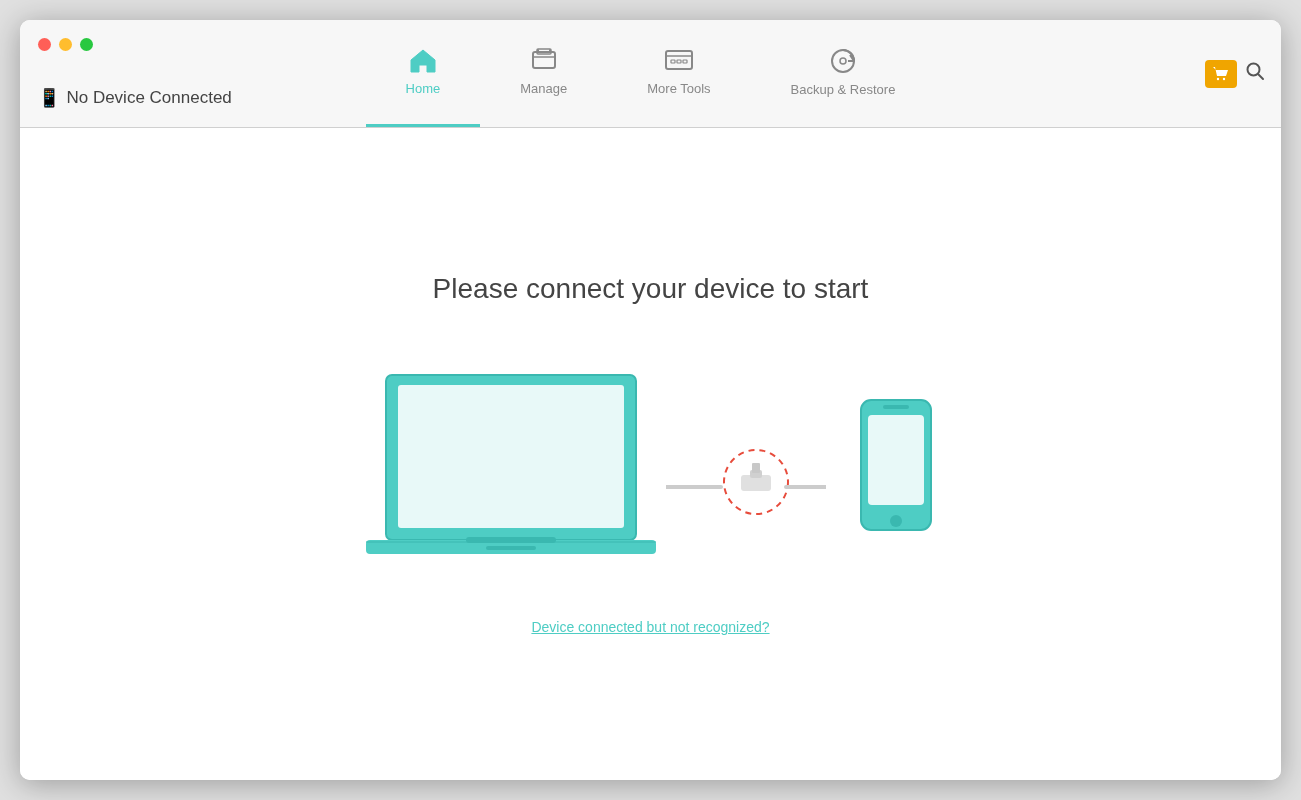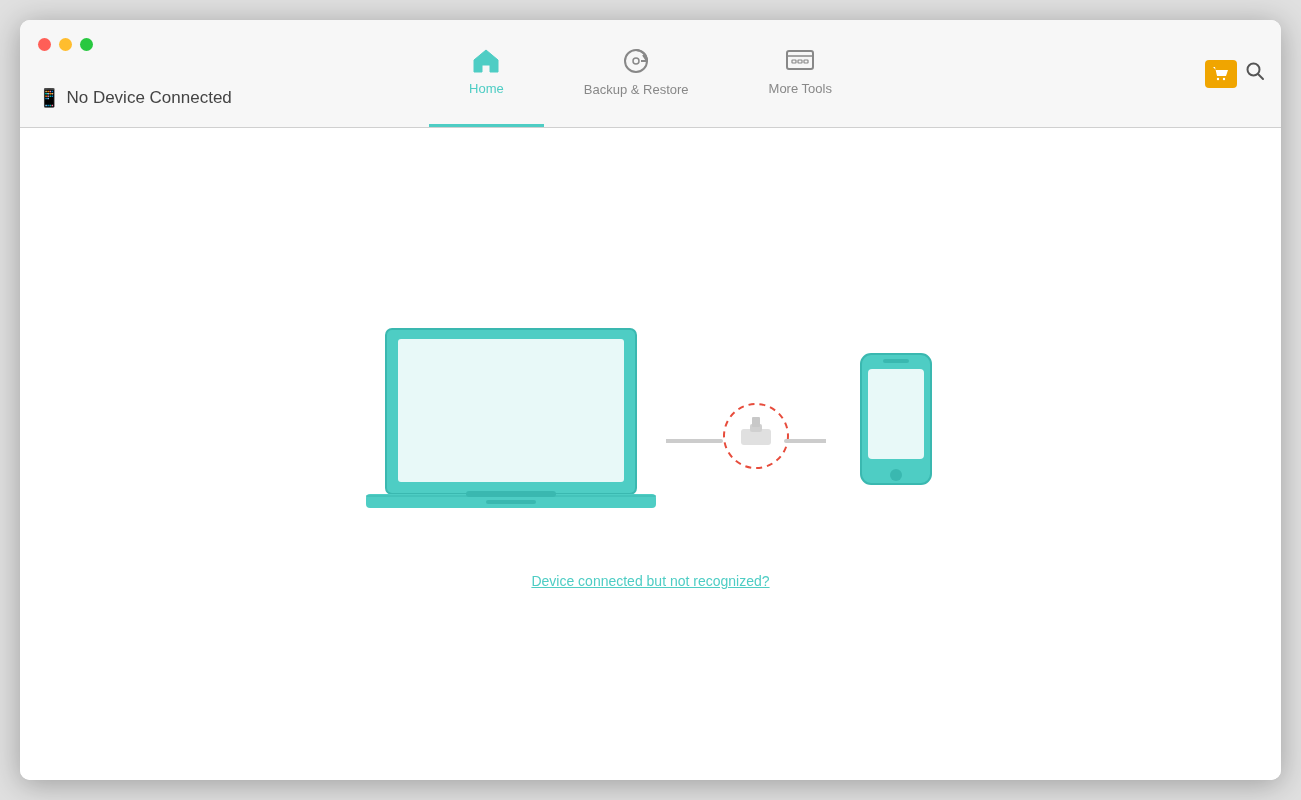--- a/index.html
+++ b/index.html
@@ -224,66 +224,78 @@
 
       <div class="nav-tab active">
         <span class="tab-icon">
           <svg width="28" height="26" viewBox="0 0 28 26" fill="none">
             <path d="M14 2L2 12V24H10V17H18V24H26V12L14 2Z" fill="#4ecdc4" stroke="#4ecdc4" stroke-width="1" stroke-linejoin="round"></path>
           </svg>
         </span>
         <span class="tab-label">Home</span>
       </div>
 
-
       <div class="nav-tab">
         <span class="tab-icon">
-          <svg width="28" height="28" viewBox="0 0 28 28" fill="none">
-            <circle cx="14" cy="14" r="11" stroke="#888" stroke-width="2" fill="none"></circle>
-            <path d="M14 3 A11 11 0 0 1 25 14" stroke="#888" stroke-width="2" fill="none"></path>
-            <polyline points="21,8 25,14 19,14" stroke="#888" stroke-width="2" fill="none" stroke-linejoin="round"></polyline>
-            <circle cx="14" cy="14" r="3" stroke="#888" stroke-width="1.5" fill="none"></circle>
+          <svg width="28" height="26" viewBox="0 0 28 26" fill="none">
+            <rect x="3" y="4" width="22" height="16" rx="2" stroke="#888" stroke-width="2" fill="none"></rect>
+            <path d="M8 4V2M20 4V2" stroke="#888" stroke-width="2" stroke-linecap="round"></path>
+            <rect x="7" y="1" width="14" height="5" rx="1" stroke="#888" stroke-width="1.5" fill="none"></rect>
+            <line x1="3" y1="9" x2="25" y2="9" stroke="#888" stroke-width="1.5"></line>
           </svg>
         </span>
-        <span class="tab-label">Backup &amp; Restore</span>
+        <span class="tab-label">Manage</span>
       </div>
 
       <div class="nav-tab">
         <span class="tab-icon">
           <svg width="30" height="26" viewBox="0 0 30 26" fill="none">
             <rect x="2" y="3" width="26" height="18" rx="2" stroke="#888" stroke-width="2" fill="none"></rect>
             <line x1="2" y1="8" x2="28" y2="8" stroke="#888" stroke-width="1.5"></line>
             <rect x="7" y="12" width="4" height="3" rx="0.5" stroke="#888" stroke-width="1.2" fill="none"></rect>
             <rect x="13" y="12" width="4" height="3" rx="0.5" stroke="#888" stroke-width="1.2" fill="none"></rect>
             <rect x="19" y="12" width="4" height="3" rx="0.5" stroke="#888" stroke-width="1.2" fill="none"></rect>
             <line x1="10" y1="21" x2="20" y2="21" stroke="#888" stroke-width="2" stroke-linecap="round"></line>
           </svg>
         </span>
         <span class="tab-label">More Tools</span>
       </div>
+
+      <div class="nav-tab">
+        <span class="tab-icon">
+          <svg width="28" height="28" viewBox="0 0 28 28" fill="none">
+            <circle cx="14" cy="14" r="11" stroke="#888" stroke-width="2" fill="none"></circle>
+            <path d="M14 3 A11 11 0 0 1 25 14" stroke="#888" stroke-width="2" fill="none"></path>
+            <polyline points="21,8 25,14 19,14" stroke="#888" stroke-width="2" fill="none" stroke-linejoin="round"></polyline>
+            <circle cx="14" cy="14" r="3" stroke="#888" stroke-width="1.5" fill="none"></circle>
+          </svg>
+        </span>
+        <span class="tab-label">Backup &amp; Restore</span>
+      </div>
     </div>
 
     <div class="titlebar-right">
       <button class="cart-btn">
         <svg width="18" height="16" viewBox="0 0 18 16" fill="white">
           <path d="M1 1H3L5 10H14L16 4H4"></path>
           <circle cx="6" cy="13" r="1.2" fill="white"></circle>
           <circle cx="12" cy="13" r="1.2" fill="white"></circle>
         </svg>
       </button>
       <button class="search-btn">
         <svg width="20" height="20" viewBox="0 0 20 20" fill="none">
           <circle cx="8.5" cy="8.5" r="6" stroke="#555" stroke-width="2"></circle>
           <line x1="13" y1="13" x2="18" y2="18" stroke="#555" stroke-width="2" stroke-linecap="round"></line>
         </svg>
       </button>
     </div>
   </div>
 
   <div class="main-content">
+    <h2 class="connect-title">Please connect your device to start</h2>
 
     <div class="illustration">
 
       <div class="laptop-wrap">
         <svg width="290" height="200" viewBox="0 0 290 200">
 
           <rect x="20" y="10" width="250" height="165" rx="6" fill="#4ecdc4" stroke="#3ab8b0" stroke-width="2"></rect>
           <rect x="32" y="20" width="226" height="143" rx="3" fill="#e8f9f8"></rect>
 
           <rect x="0" y="175" width="290" height="14" rx="4" fill="#4ecdc4"></rect>

